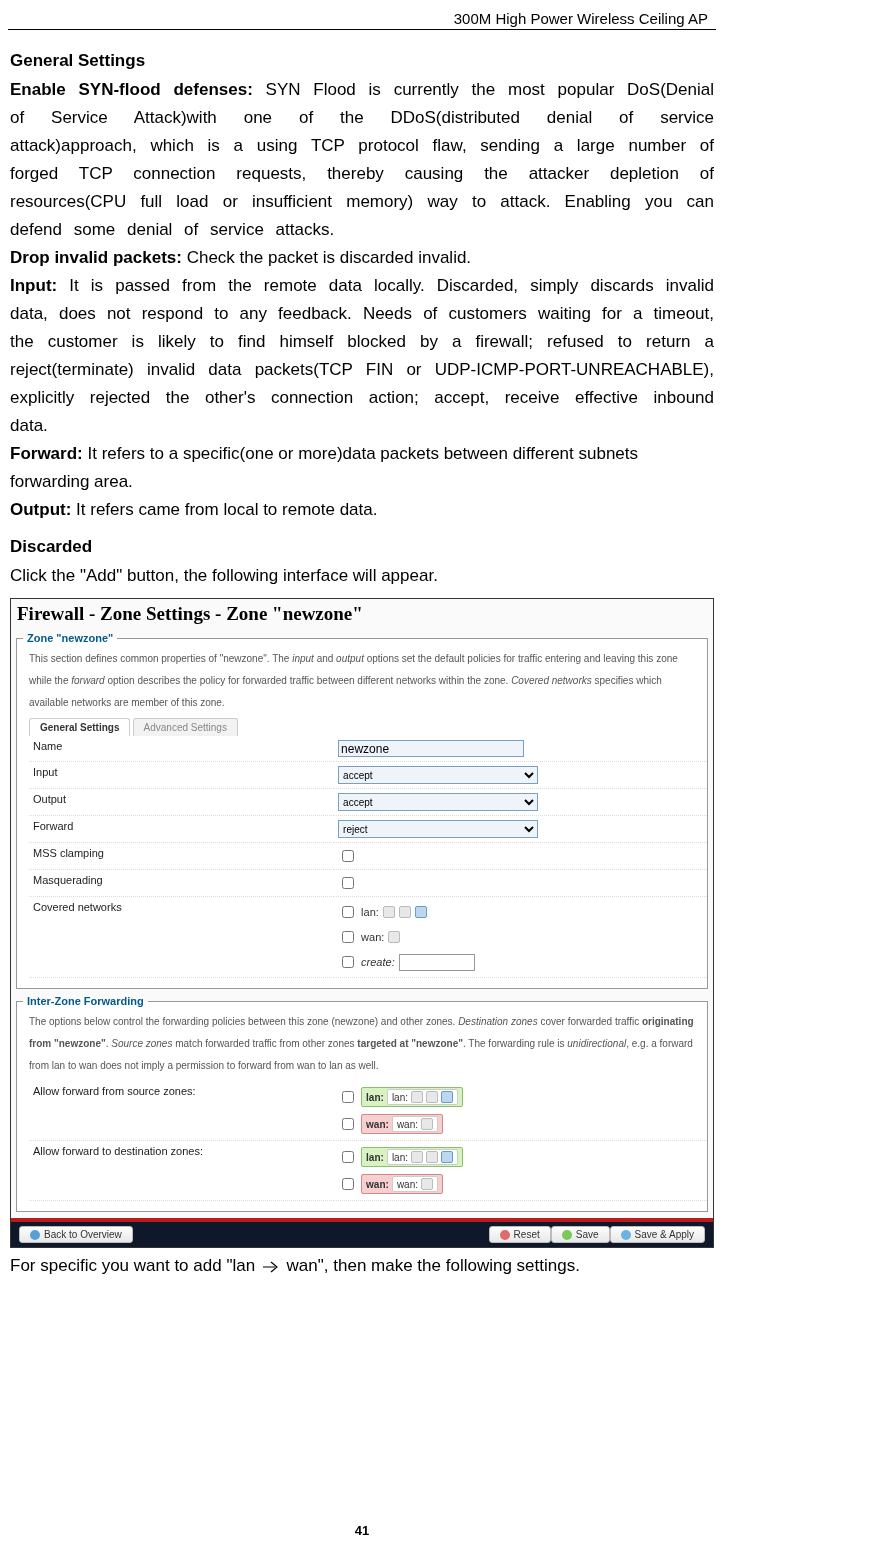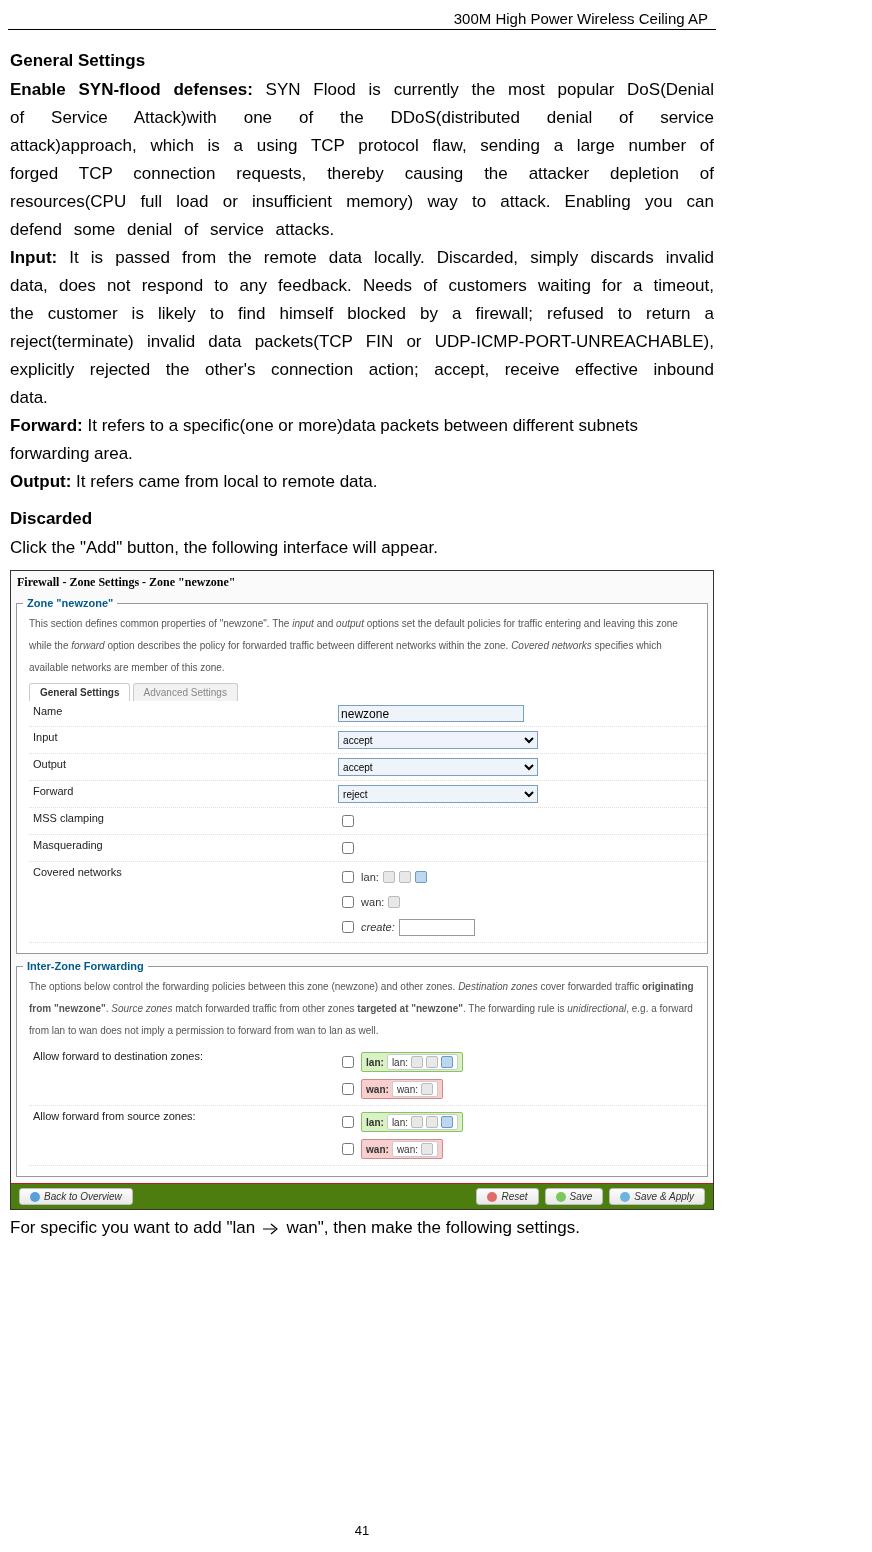--- a/index.html
+++ b/index.html
@@ -40,21 +40,21 @@
     .screenshot-panel {
       margin: 8px 2px 4px 2px;
       border: 1px solid #333;
       background: #fafafa;
       font-size: 11px;
       color: #333;
     }
     .panel-head {
       font-weight: bold;
       font-family: Georgia, "Times New Roman", serif;
-      font-size: 12px;
+      font-size: 19px;
       padding: 4px 6px;
       color: #000;
     }
     fieldset.group {
       border: 1px solid #999;
       margin: 3px 5px 6px 5px;
       padding: 4px 6px 6px 6px;
       background: #fff;
     }
     fieldset.group legend {
@@ -149,66 +149,67 @@
     .create-in {
       width: 70px; height: 13px;
       border: 1px solid #999;
       font-size: 10px;
     }
     .button-bar {
       display: flex;
       justify-content: space-between;
       align-items: center;
       padding: 4px 8px;
-      border-top: 1px solid #b91c1c;
-      background: #4d7c0f;
-      font-style: italic;
+      border-top: 4px solid #b91c1c;
+      background: #0f172a;
     }
     .btn {
       display: inline-flex;
       align-items: center;
       gap: 4px;
       border: 1px solid #bbb;
       background: linear-gradient(#fdfdfd,#e8e8e8);
       padding: 2px 10px;
       font-size: 10px;
       border-radius: 3px;
       color: #333;
     }
     .btn-ico {
       width: 10px; height: 10px; border-radius: 50%;
       display: inline-block;
     }
     .ico-back { background: #5aa0d8; }
     .ico-reset { background: #e06b6b; }
     .ico-save { background: #7cc95b; }
     .ico-apply { background: #6bb4e0; }
-    .btn-row-right { display: flex; gap: 6px; }
+    .btn-row-right { display: flex; }
     .page-num {
       position: absolute;
       bottom: 14px;
       left: 0; right: 0;
       text-align: center;
       font-size: 13px;
+      font-weight: bold;
     }
     .arrow-run {
       display:inline-block;
       vertical-align: -3px;
       margin: 0 2px;
     }
   </style>
 </head>
 <body>
 
 <div class="page">
   <div class="header-line">300M High Power Wireless Ceiling AP</div>
 
   <div class="body-text">
     <p class="section-title">General Settings</p>
     <p class="justify-expand-1"><span class="bold-run">Enable SYN-flood defenses:</span><span> SYN Flood is currently the most popular DoS(Denial of Service Attack)with one of the DDoS(distributed denial of service attack)approach, which is a using TCP protocol flaw, sending a large number of forged TCP connection requests, thereby causing the attacker depletion of resources(CPU full load or insufficient memory) way to attack. Enabling you can defend some denial of service attacks.</span></p>
+    <p><span class="bold-run">Drop invalid packets:</span><span> Check the packet is discarded invalid.</span></p>
     <p class="justify-expand-2"><span class="bold-run">Input:</span><span> It is passed from the remote data locally. Discarded, simply discards invalid data, does not respond to any feedback. Needs of customers waiting for a timeout, the customer is likely to find himself blocked by a firewall; refused to return a reject(terminate) invalid data packets(TCP FIN or UDP-ICMP-PORT-UNREACHABLE), explicitly rejected the other's connection action; accept, receive effective inbound data.</span></p>
     <p style="text-align:left;"><span class="bold-run">Forward:</span><span> It refers to a specific(one or more)data packets between different subnets forwarding area.</span></p>
     <p><span class="bold-run">Output:</span><span> It refers came from local to remote data.</span></p>
     <p class="section-title" style="margin-top:8px;">Discarded</p>
     <p style="text-align:left;">Click the "Add" button, the following interface will appear.</p>
   </div>
 
   <div class="screenshot-panel">
     <div class="panel-head">Firewall - Zone Settings - Zone "newzone"</div>
 
@@ -276,21 +277,21 @@
     </fieldset>
 
     <fieldset class="group">
       <legend>Inter-Zone Forwarding</legend>
       <p class="desc">
         <span>The options below control the forwarding policies between this zone (newzone) and other zones. </span><em>Destination zones</em><span> cover forwarded traffic </span><strong>originating from "newzone"</strong><span>. </span><em>Source zones</em><span> match forwarded traffic from other zones </span><strong>targeted at "newzone"</strong><span>. The forwarding rule is </span><em>unidirectional</em><span>, e.g. a forward from lan to wan does not imply a permission to forward from wan to lan as well.</span>
       </p>
       <table class="form-table">
         <tbody>
             <tr>
-          <td class="label"><em style="font-style:normal;">Allow forward to destination zones:</em></td>
+          <td class="label"><em style="font-style:normal;">Allow forward from source zones:</em></td>
           <td>
             <div class="stack">
               <div class="cb-row">
                 <input type="checkbox" class="cb2" style="">
                 <span class="net-badge lan-badge">
                   <span class="zone-label">lan:</span>
                   <span class="net-badge" style="background:#fff;">
                     <span>lan:</span>
                     <span class="dev-icon"></span>
                     <span class="dev-icon"></span>
@@ -305,21 +306,21 @@
                   <span class="net-badge" style="background:#fff;">
                     <span>wan:</span>
                     <span class="dev-icon"></span>
                   </span>
                 </span>
               </div>
             </div>
           </td>
         </tr>
         <tr>
-          <td class="label"><em style="font-style:normal;">Allow forward from source zones:</em></td>
+          <td class="label"><em style="font-style:normal;">Allow forward to destination zones:</em></td>
           <td>
             <div class="stack">
               <div class="cb-row">
                 <input type="checkbox" class="cb2" style="">
                 <span class="net-badge lan-badge">
                   <span class="zone-label">lan:</span>
                   <span class="net-badge" style="background:#fff;">
                     <span>lan:</span>
                     <span class="dev-icon"></span>
                     <span class="dev-icon"></span>

